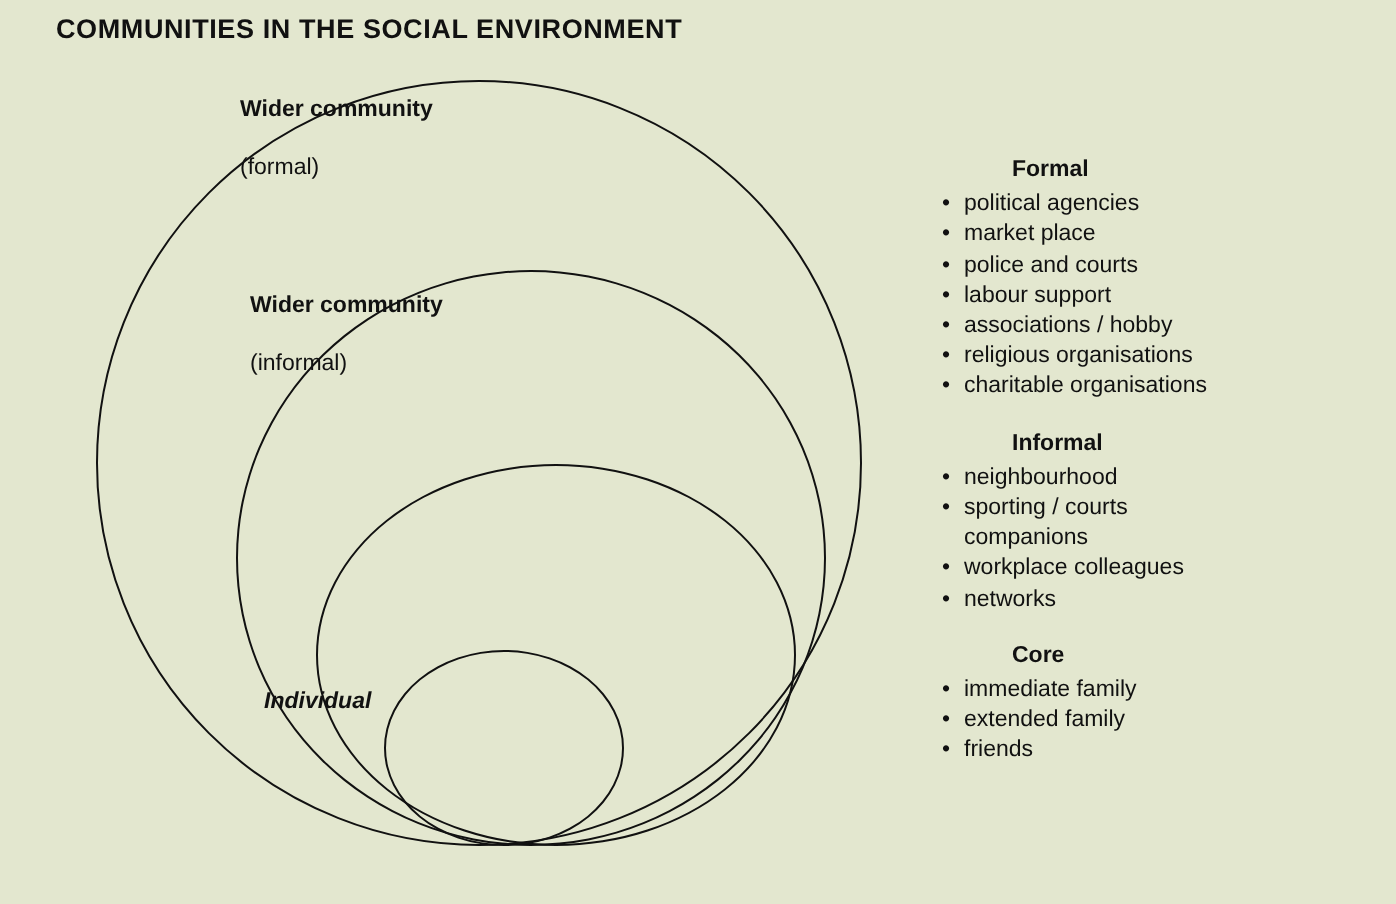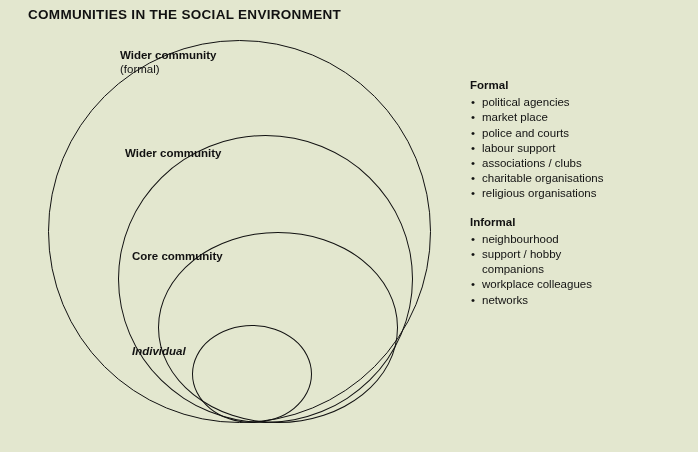--- a/index.html
+++ b/index.html
@@ -53,37 +53,39 @@
     color: #111;
     width: 240px;
   }
   .circle-label .lab-main {
     font-weight: bold;
     display: block;
   }
   .circle-label .lab-sub {
     font-weight: normal;
     display: block;
+    margin-top: 15px;
   }
   
   .legend {
     position: absolute;
     left: 470px;
     top: 78px;
     width: 215px;
     font-size: 11.5px;
     line-height: 15.2px;
     color: #111;
   }
   .legend-group {
     margin-bottom: 13px;
   }
   .legend-heading {
     font-weight: bold;
     margin-bottom: 2px;
+    margin-left: 36px;
   }
   .legend-item {
     padding-left: 12px;
     position: relative;
     white-space: pre-line;
   }
   .legend-item::before {
     content: "\2022";
     position: absolute;
     left: 1px;
@@ -107,49 +109,53 @@
 
     <div class="circle" style="left:192px; top:325px; width:120px; height:98px;"></div>
 
     <div class="circle-label" style="left:120px; top:48px;">
       <span class="lab-main">Wider community</span>
       <span class="lab-sub">(formal)</span>
     </div>
 
     <div class="circle-label" style="left:125px; top:146px;">
       <span class="lab-main">Wider community</span>
+      <span class="lab-sub">(informal)</span>
     </div>
 
-    <div class="circle-label" style="left:132px; top:249px;">
-      <span class="lab-main">Core community</span>
-    </div>
 
     <div class="circle-label" style="left:132px; top:344px;font-style:italic;">
       <span class="lab-main">Individual</span>
     </div>
   </div>
 
   <div class="legend">
 
     <div class="legend-group">
       <div class="legend-heading">Formal</div>
       <div class="legend-item">political agencies</div>
       <div class="legend-item">market place</div>
       <div class="legend-item">police and courts</div>
       <div class="legend-item">labour support</div>
-      <div class="legend-item">associations / clubs</div>
+      <div class="legend-item">associations / hobby</div>
+      <div class="legend-item">religious organisations</div>
       <div class="legend-item">charitable organisations</div>
-      <div class="legend-item">religious organisations</div>
     </div>
 
     <div class="legend-group">
       <div class="legend-heading">Informal</div>
       <div class="legend-item">neighbourhood</div>
-      <div class="legend-item">support / hobby
+      <div class="legend-item">sporting / courts
 companions</div>
       <div class="legend-item">workplace colleagues</div>
       <div class="legend-item">networks</div>
     </div>
 
+    <div class="legend-group">
+      <div class="legend-heading">Core</div>
+      <div class="legend-item">immediate family</div>
+      <div class="legend-item">extended family</div>
+      <div class="legend-item">friends</div>
+    </div>
 
   </div>
 
 </div>
 
 </body></html>

